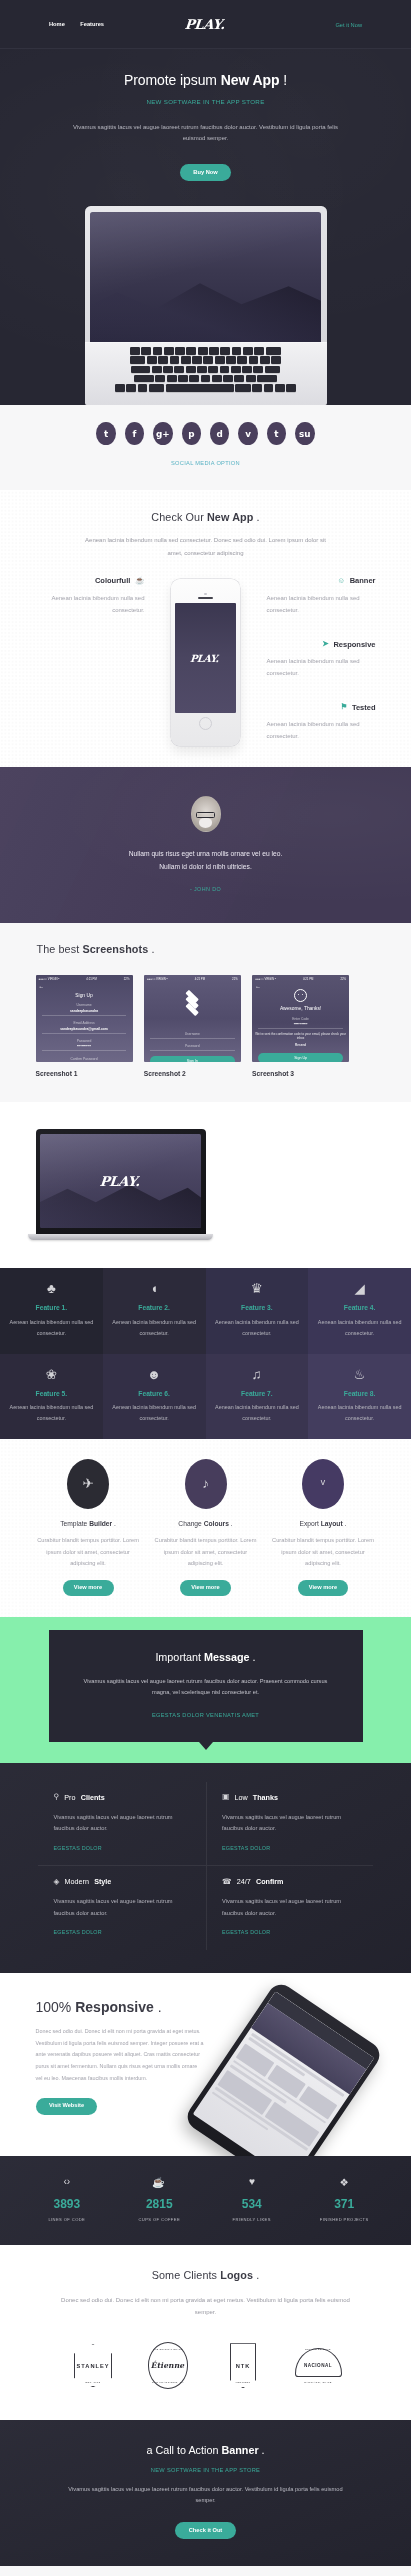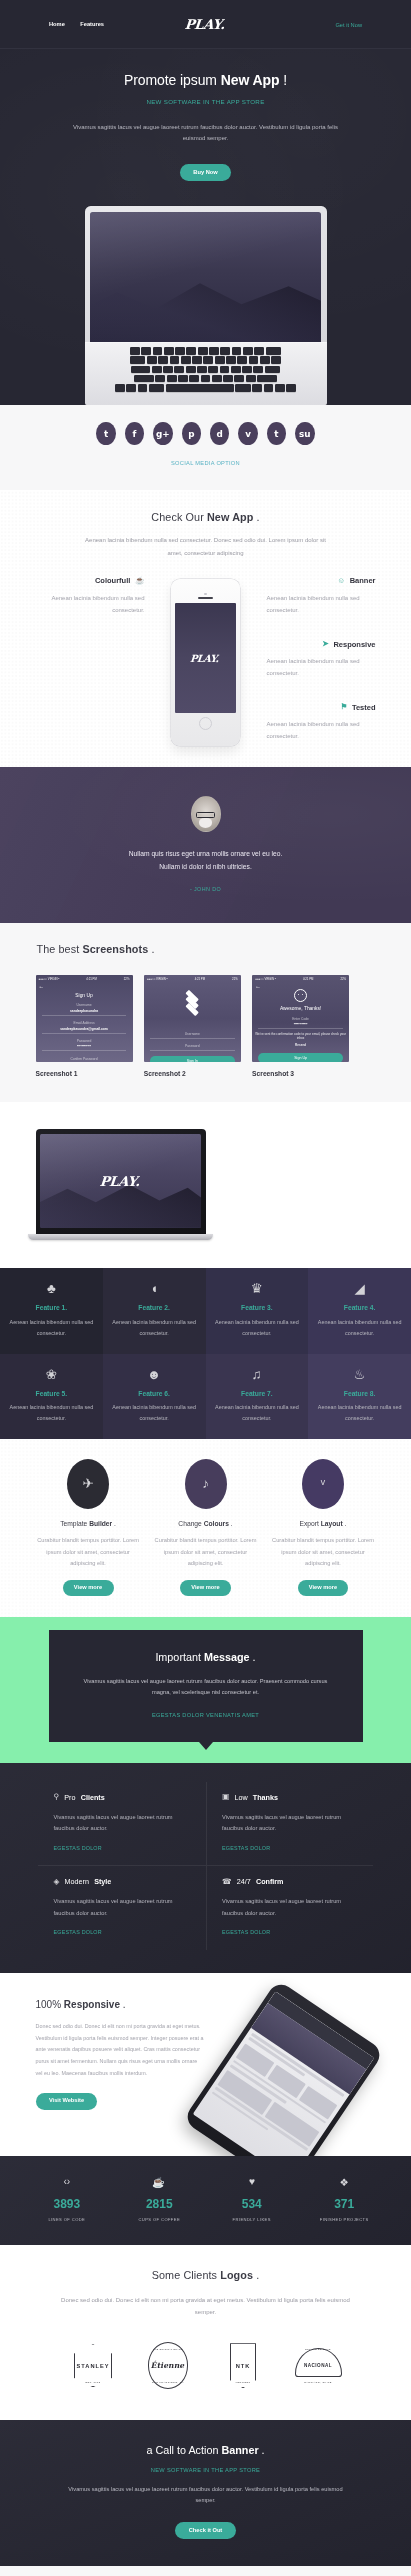--- a/index.html
+++ b/index.html
@@ -340,21 +340,21 @@
   }
   .d4 h4 b { font-weight: 700; }
   .d4 .d4-ic { color: #d6d6da; font-size: 7.7px; line-height: 1; }
   .d4 p { color: #b4b4bd; font-size: 5.7px; line-height: 2; font-weight: 300; margin-top: 9.8px; }
   .d4 a { color: #3aab9a; font-size: 5.4px; letter-spacing: 0.2px; margin-top: 10.3px; display: inline-block; text-decoration: none; cursor: pointer; }
 
   
   .resp { background: #fff; padding: 23px 0 5.2px; overflow: hidden; }
   .resp-row { display: flex; gap: 9.3px; }
   .resp-txt { width: 170px; padding-top: 3.1px; }
-  .resp-txt h2 { font-size: 10px; font-weight: 300; color: #3c3c46; }
+  .resp-txt h2 { font-size: 14px; font-weight: 300; color: #3c3c46; }
   .resp-txt h2 b { font-weight: 700; }
   .resp-txt p { font-size: 5.4px; line-height: 2.15; color: #a3a3ac; font-weight: 300; margin-top: 11.3px; }
   .resp-txt .btn { margin-top: 13.4px; }
   .resp-phone-wrap { flex: 1; position: relative; height: 155px; }
   .resp-phone {
     position: absolute; left: 4.1px; top: 5.2px; width: 129px; height: 170px;
     background: linear-gradient(160deg,#2b2b33,#18181d);
     border-radius: 13.4px; transform: rotate(34deg); padding: 11.3px 5.2px;
     box-shadow: 0 7.2px 15.5px rgba(0,0,0,.28);
   }

